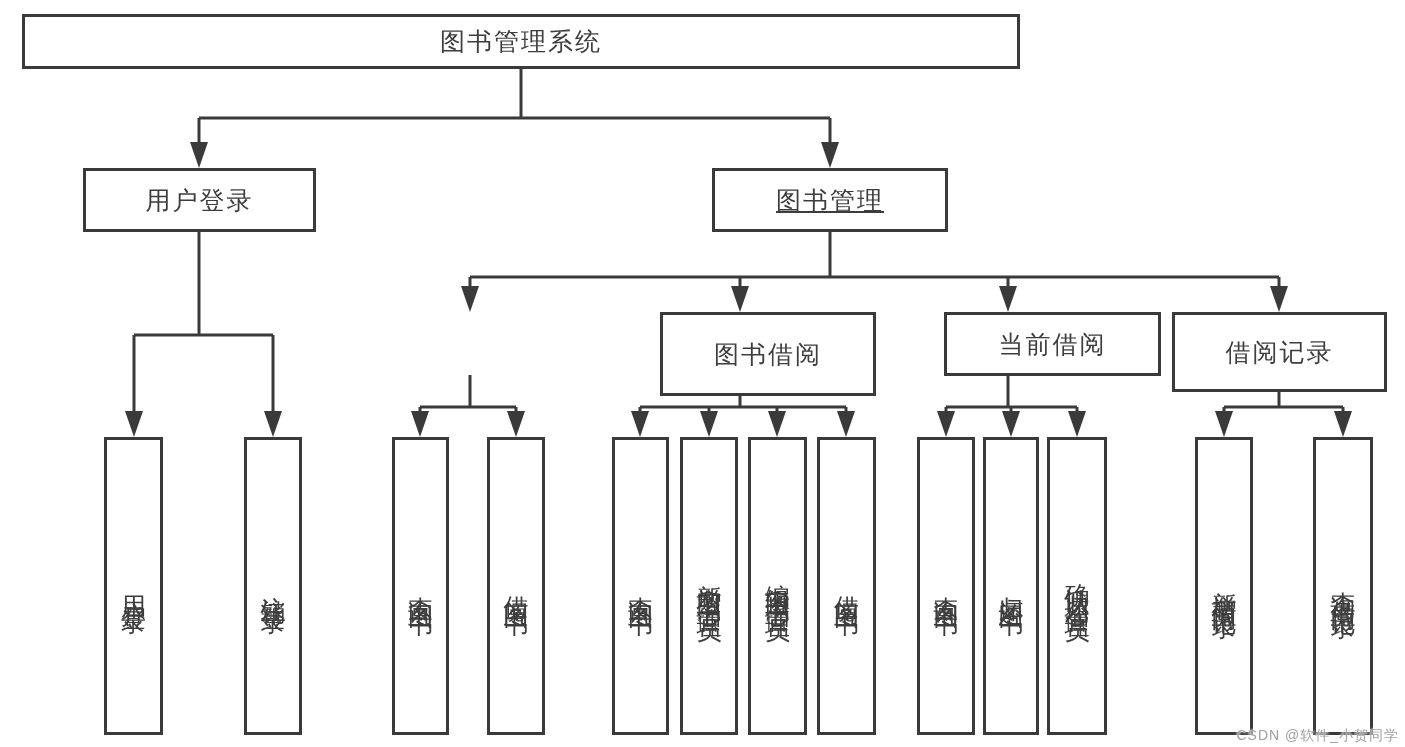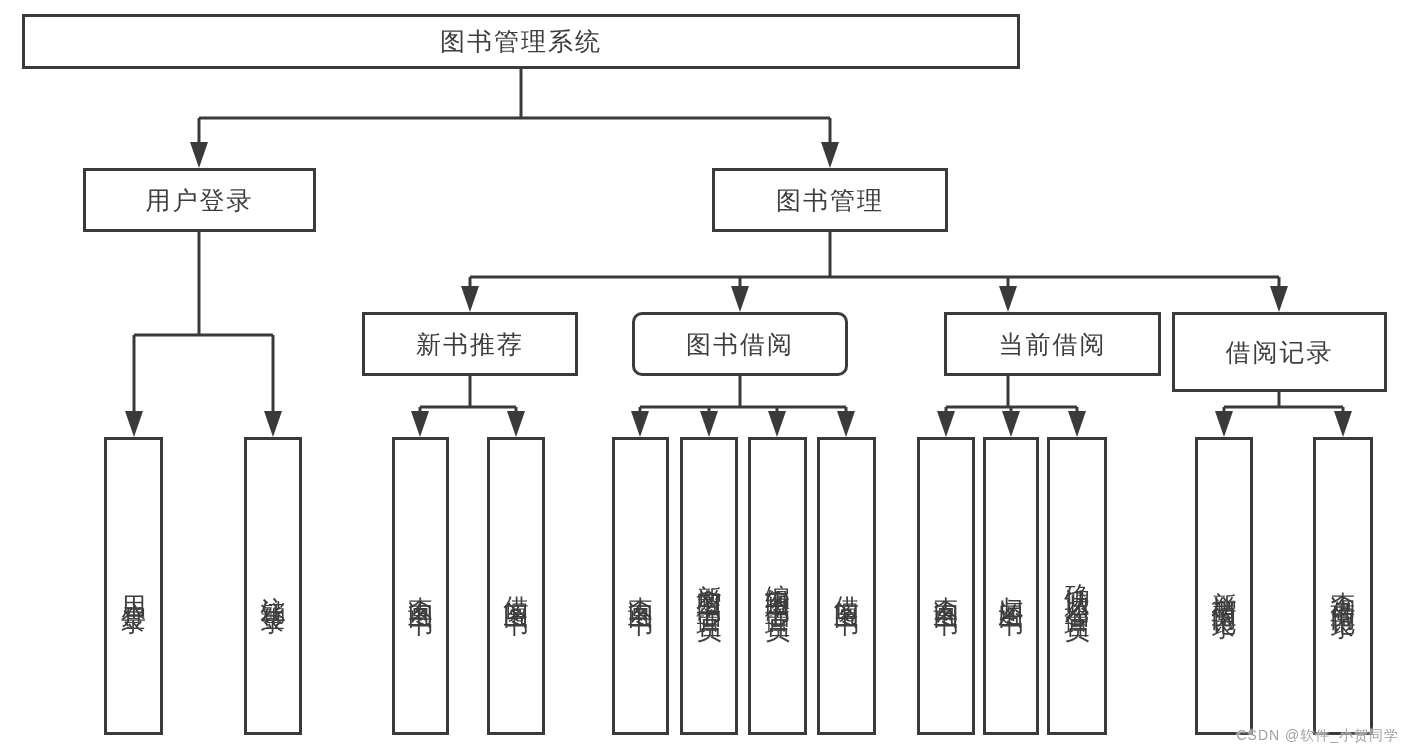--- a/index.html
+++ b/index.html
@@ -135,24 +135,23 @@
     </g>
     <g fill="#3a3a3a" stroke="none">
       <polygon points="1215,411 1233,411 1224,437"></polygon>
       <polygon points="1334,411 1352,411 1343,437"></polygon>
     </g>
   </svg>
 
   <div class="node" style="left:22px; top:14px; width:998px; height:55px;">图书管理系统</div>
 
   <div class="node" style="left:83px; top:168px; width:233px; height:64px;">用户登录</div>
-  <div class="node" style="left:712px; top:168px; width:236px; height:64px;">图书管理</div>
+  <div class="node" style="left:712px; top:168px; width:236px; height:64px;text-decoration:underline;">图书管理</div>
 
-  <div class="node" style="left:362px; top:312px; width:216px; height:64px;">新书推荐</div>
-  <div class="node" style="left:632px; top:312px; width:216px; height:64px;border-radius:10px;">图书借阅</div>
+  <div class="node" style="left:660px; top:312px; width:216px; height:84px;">图书借阅</div>
   <div class="node" style="left:944px; top:312px; width:217px; height:64px;">当前借阅</div>
   <div class="node" style="left:1172px; top:312px; width:215px; height:80px;">借阅记录</div>
 
   <div class="node vnode" style="left:104px; top:437px; width:59px; height:298px;">用户登录</div>
   <div class="node vnode" style="left:244px; top:437px; width:58px; height:298px;">注销登录</div>
 
   <div class="node vnode" style="left:392px; top:437px; width:57px; height:298px;">查询图书</div>
   <div class="node vnode" style="left:487px; top:437px; width:58px; height:298px;">借阅图书</div>
 
   <div class="node vnode" style="left:612px; top:437px; width:57px; height:298px;">查询图书</div>

